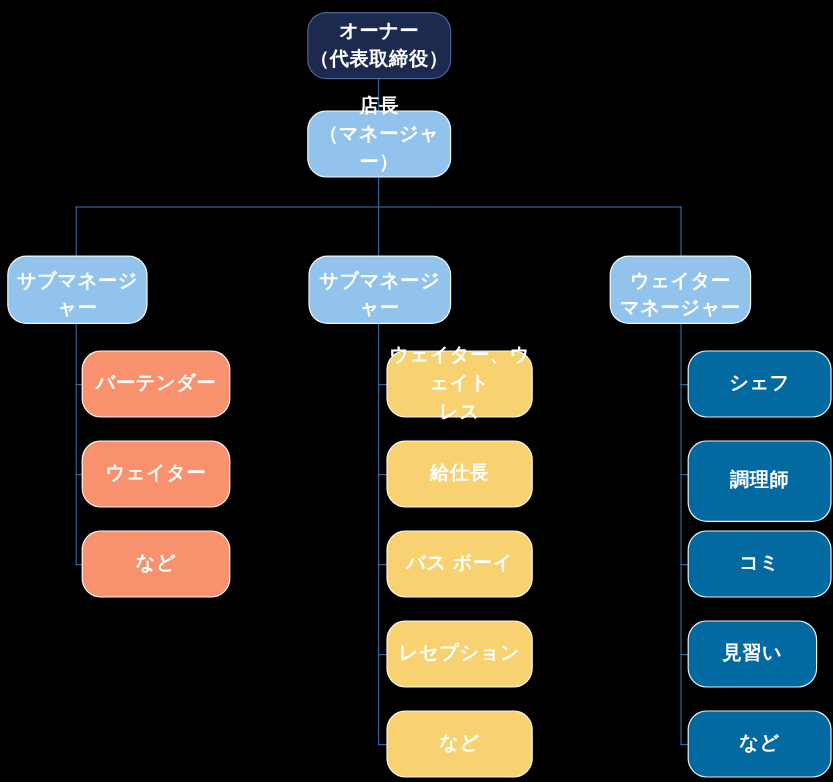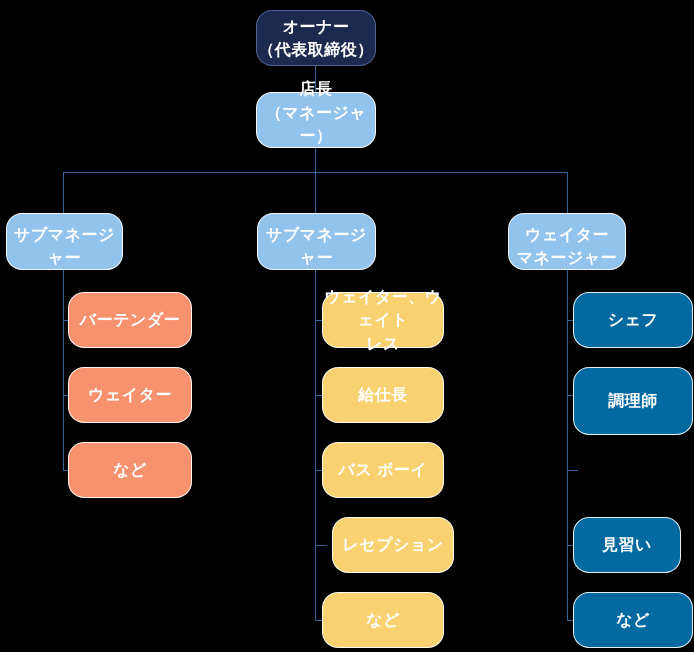--- a/index.html
+++ b/index.html
@@ -95,33 +95,36 @@
   <div class="node yellow" style="left:322px;top:292px;width:122px;height:56px">
     <span>ウェイター、ウェイト
 レス</span>
   </div>
   <div class="node yellow" style="left:322px;top:367px;width:122px;height:56px">
     <span>給仕長</span>
   </div>
   <div class="node yellow" style="left:322px;top:442px;width:122px;height:56px">
     <span>バス ボーイ</span>
   </div>
-  <div class="node yellow" style="left:332px;top:517px;width:122px;height:56px">
+  <div class="node yellow" style="left:322px;top:517px;width:122px;height:56px">
     <span>レセプション</span>
   </div>
   <div class="node yellow" style="left:322px;top:592px;width:122px;height:56px">
     <span>など</span>
   </div>
 
   <div class="node pink" style="left:573px;top:292px;width:120px;height:56px">
     <span>シェフ</span>
   </div>
   <div class="node pink" style="left:573px;top:367px;width:120px;height:68px">
     <span>調理師</span>
   </div>
+  <div class="node pink" style="left:573px;top:442px;width:120px;height:56px">
+    <span>コミ</span>
+  </div>
   <div class="node pink" style="left:573px;top:517px;width:108px;height:56px">
     <span>見習い</span>
   </div>
   <div class="node pink" style="left:573px;top:592px;width:120px;height:56px">
     <span>など</span>
   </div>
 
 </div>
 
 </body></html>

